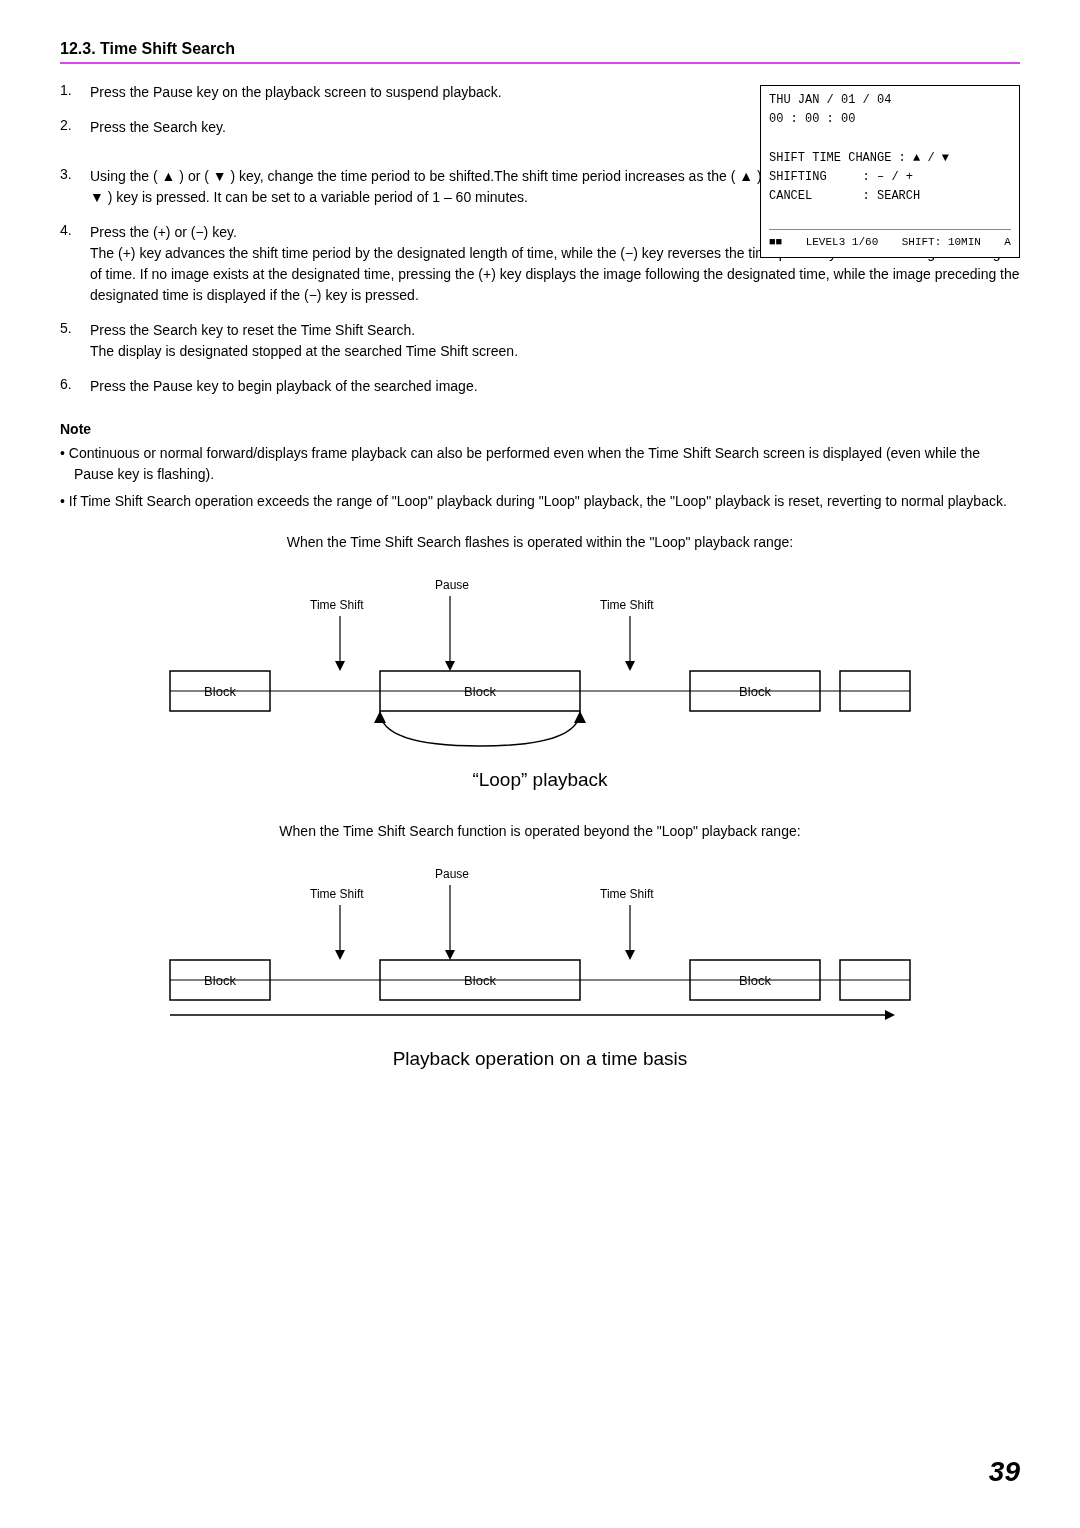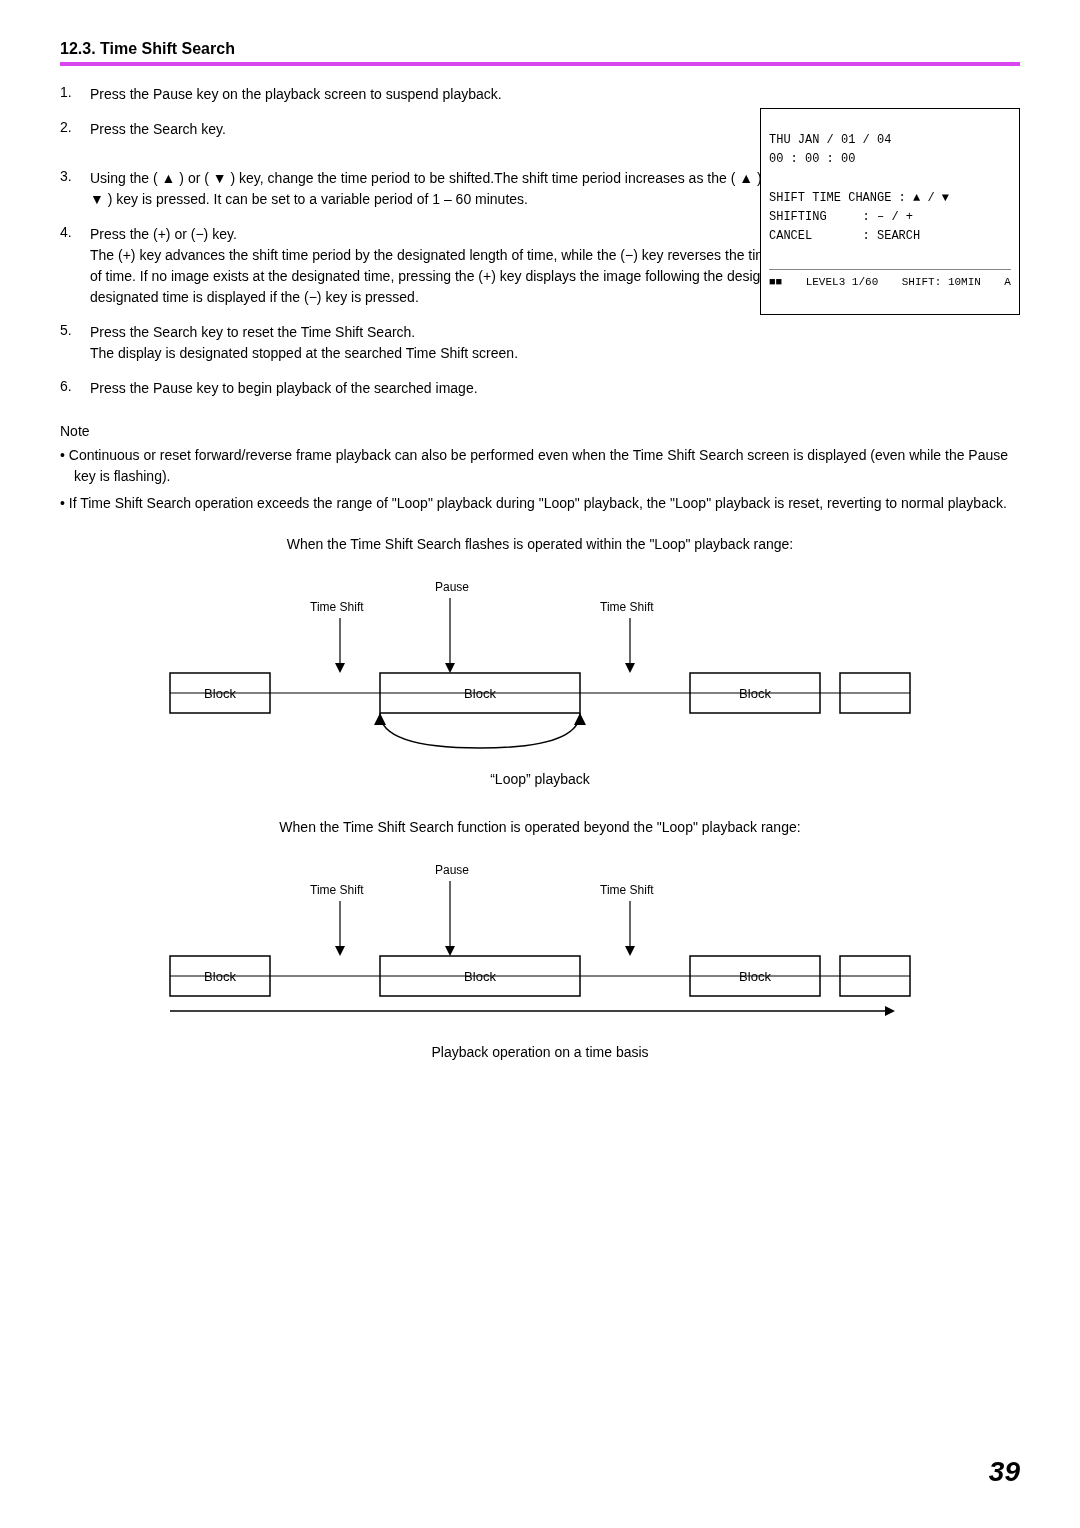--- a/index.html
+++ b/index.html
@@ -9,21 +9,21 @@
       font-size: 14px;
       color: #000;
       width: 1080px;
       min-height: 1528px;
       padding: 40px 60px 60px 60px;
     }
     .section-title {
       font-size: 16px;
       font-weight: bold;
       margin-bottom: 18px;
-      border-bottom: 4px solid #d946ef;
+      border-bottom: 2px solid #d946ef;
       padding-bottom: 4px;
     }
     .content-area {
       position: relative;
     }
     .step-list {
       list-style: none;
       padding: 0;
       margin-bottom: 10px;
     }
@@ -40,26 +40,26 @@
       line-height: 1.5;
     }
     .step-text .sub-text {
       display: block;
       margin-left: 0;
       line-height: 1.5;
     }
     
     .monitor-box {
       position: absolute;
-      top: 68px;
+      top: 45px;
       right: 0;
       width: 260px;
       border: 1px solid #000;
       background: #fff;
-      padding: 22px 8px;
+      padding: 5px 8px;
       font-family: 'Courier New', Courier, monospace;
       font-size: 12px;
       line-height: 1.6;
     }
     .monitor-line {
       white-space: pre;
     }
     .monitor-divider {
       border: none;
       border-top: 1px solid #888;
@@ -68,41 +68,41 @@
     .monitor-bottom {
       display: flex;
       justify-content: space-between;
       font-size: 11px;
     }
     .note-section {
       margin-top: 24px;
       margin-bottom: 20px;
     }
     .note-title {
-      font-weight: normal;
+      font-weight: bold;
       margin-bottom: 6px;
     }
     .note-item {
       padding-left: 14px;
       text-indent: -14px;
       margin-bottom: 6px;
       line-height: 1.5;
     }
     .note-item::before {
       content: '• ';
     }
     .loop-description {
       text-align: center;
       margin: 14px 0 8px 0;
       line-height: 1.5;
     }
     .diagram-caption {
       text-align: center;
       margin-top: 8px;
-      font-size: 14px;
+      font-size: 19px;
     }
     .page-number {
       position: fixed;
       bottom: 40px;
       right: 60px;
       font-size: 28px;
       font-weight: bold;
       font-style: italic;
     }
   </style>
@@ -169,21 +169,21 @@
     </span>
   </div>
 
   <div class="step-item" style="margin-top:14px;">
     <span class="step-number">6.</span>
     <span class="step-text">Press the Pause key to begin playback of the searched image.</span>
   </div>
 
   <div class="note-section">
     <div class="note-title">Note</div>
-    <div class="note-item">Continuous or reset forward/reverse frame playback can also be performed even when the Time Shift Search screen is displayed (even while the Pause key is flashing).</div>
+    <div class="note-item">Continuous or normal forward/displays frame playback can also be performed even when the Time Shift Search screen is displayed (even while the Pause key is flashing).</div>
     <div class="note-item">If Time Shift Search operation exceeds the range of "Loop" playback during "Loop" playback, the "Loop" playback is reset, reverting to normal playback.</div>
   </div>
 
   <div class="loop-description">When the Time Shift Search flashes is operated within the "Loop" playback range:</div>
 
   <svg width="800" height="200" viewBox="0 0 800 200" style="display:block; margin: 0 auto;">
 
     <rect x="30" y="110" width="100" height="40" fill="none" stroke="#000" stroke-width="1.5"></rect>
     <text x="80" y="135" text-anchor="middle" font-size="13" font-family="Arial">Block</text>
 

